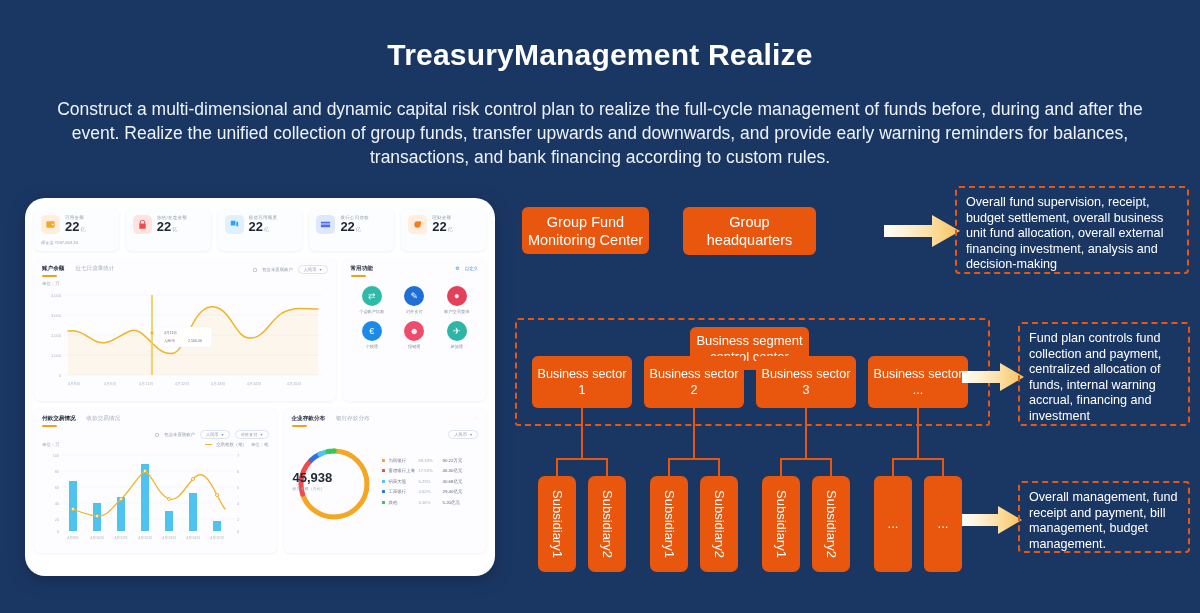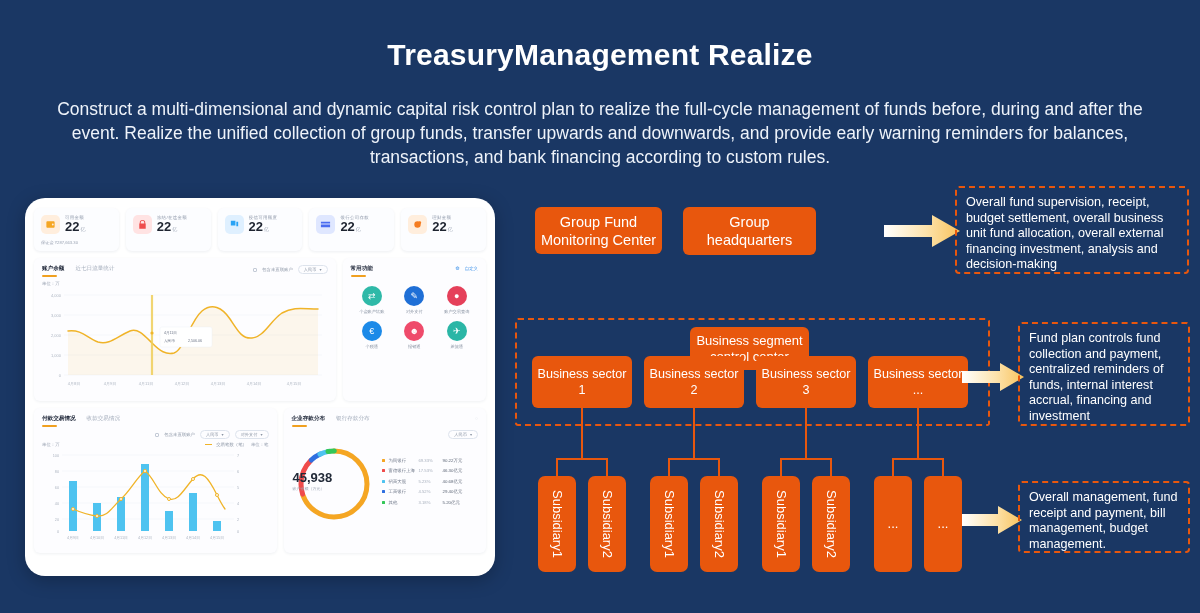--- a/index.html
+++ b/index.html
@@ -418,21 +418,21 @@
         </div>
       </div>
       <div class="dn-center" style="position:relative;top:-56px;left:1px;width:84px;">
         <div class="dn-v">45,938</div>
         <div class="dn-s">账户余额（万元）</div>
       </div>
     </div>
   </div>
 </div>
 
-<div class="obox" style="left:535px; top:207px; width:127px; height:47px; white-space:pre-line;">Group Fund
+<div class="obox" style="left:522px; top:207px; width:127px; height:47px; white-space:pre-line;">Group Fund
 Monitoring Center</div>
 
 <div class="obox" style="left:683px; top:207px; width:133px; height:48px; white-space:pre-line;">Group
 headquarters</div>
 
 <svg class="arrow" style="left:884px; top:213px;" width="76" height="36" viewBox="0 0 76 36">
   <defs>
       <linearGradient id="ag1" x1="0" y1="0" x2="1" y2="0">
     <stop offset="0%" stop-color="#ffffff"></stop>
         <stop offset="55%" stop-color="#fde3ac"></stop>
@@ -462,21 +462,21 @@
   <defs>
       <linearGradient id="ag2" x1="0" y1="0" x2="1" y2="0">
     <stop offset="0%" stop-color="#ffffff"></stop>
         <stop offset="55%" stop-color="#fde3ac"></stop>
         <stop offset="100%" stop-color="#f8c25c"></stop>
   </linearGradient>
     </defs>
   <path d="M0,9 L38,9 L38,1 L62,15 L38,29 L38,21 L0,21 Z" fill="url(#ag2)"></path>
 </svg>
 
-<div class="infobox" style="left:1018px; top:322px; width:172px; height:104px;">Fund plan controls fund collection and payment, centralized reminders of funds, internal interest accrual, financing and investment</div>
+<div class="infobox" style="left:1018px; top:322px; width:172px; height:104px;">Fund plan controls fund collection and payment, centralized allocation of funds, internal warning accrual, financing and investment</div>
 
 <div class="conn" style="left:581px; top:408px; width:2px; height:52px;"></div>
 <div class="conn" style="left:556px; top:458px; width:52px; height:2px;"></div>
 <div class="conn" style="left:556px; top:458px; width:2px; height:20px;"></div>
 <div class="conn" style="left:606px; top:458px; width:2px; height:20px;"></div>
 
 <div class="conn" style="left:693px; top:408px; width:2px; height:52px;"></div>
 <div class="conn" style="left:668px; top:458px; width:52px; height:2px;"></div>
 <div class="conn" style="left:668px; top:458px; width:2px; height:20px;"></div>
 <div class="conn" style="left:718px; top:458px; width:2px; height:20px;"></div>

